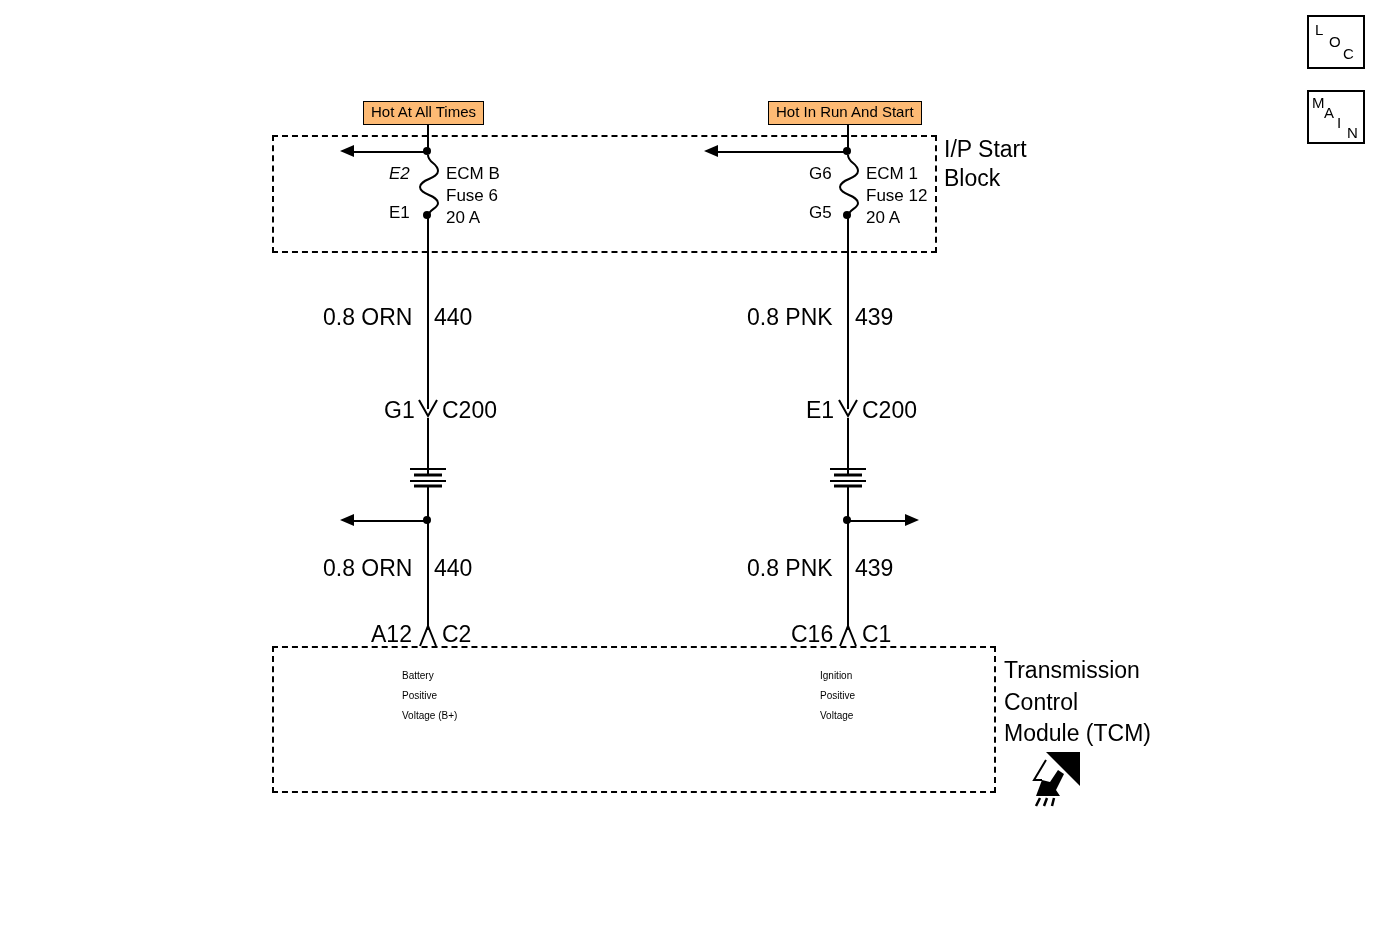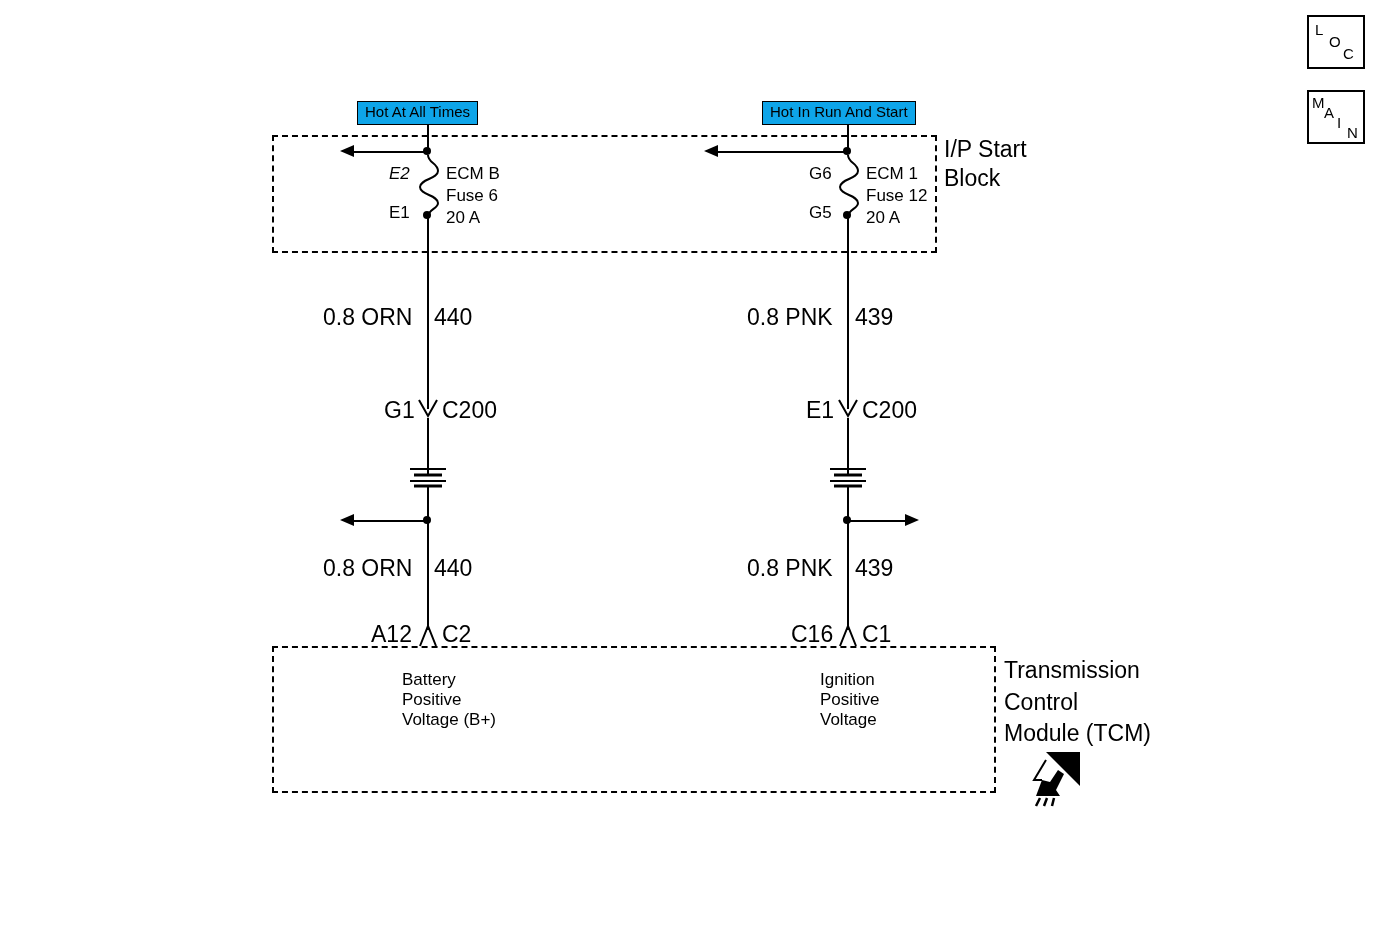--- a/index.html
+++ b/index.html
@@ -20,33 +20,34 @@
   }
   .abs { position: absolute; }
 
   
   .lbl {
     position: absolute;
     white-space: pre;
     line-height: 1.12;
     color: #000;
   }
-  .t13 { font-size: 17px; }
+  .t13 { font-size: 10px; }
   .t15 { font-size: 17px; }
   .t21 { font-size: 23px; }
 
   
   .srcbox {
     position: absolute;
     border: 1.6px solid #000;
-    background: #0ea5e9;
+    background: #fdba74;
     padding: 2px 7px 3px 7px;
     font-size: 15px;
     white-space: nowrap;
     line-height: 1.1;
+    margin-left: 6px;
   }
 
   
   .vline {
     position: absolute;
     width: 0;
     border-left: 2px solid #000;
   }
   .hline {
     position: absolute;

